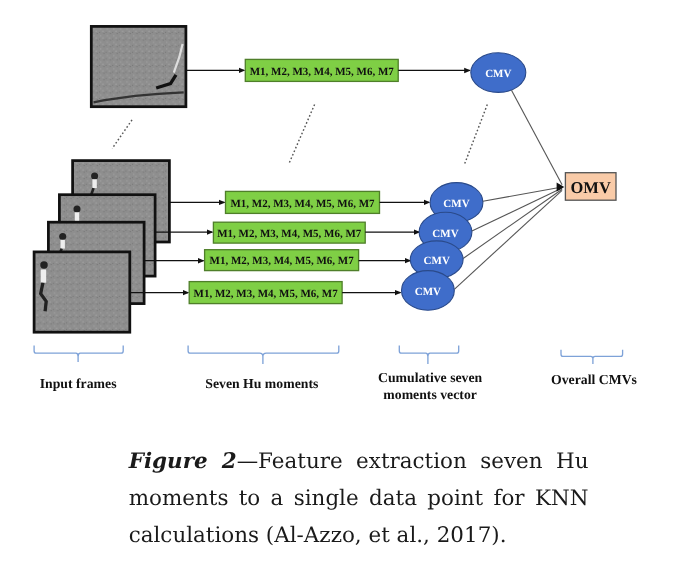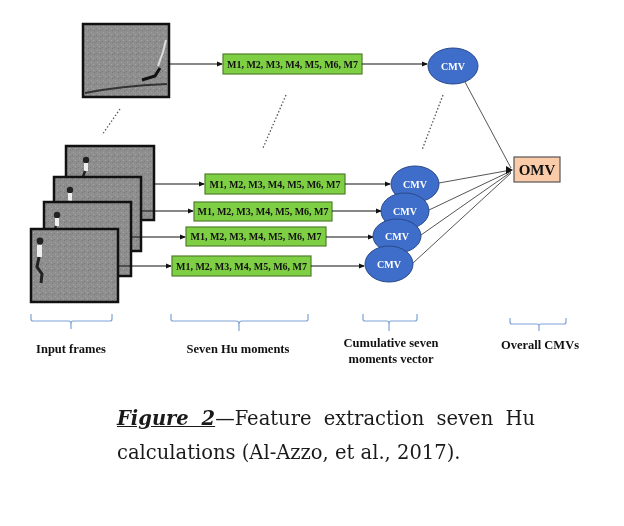--- a/index.html
+++ b/index.html
@@ -7,21 +7,21 @@
   #diagram { position: absolute; left: 0; top: 0; width: 624px; height: 380px; }
   .hu-text { font-family: "Liberation Serif", serif; font-weight: bold; font-size: 10px; fill: #111; }
   .cmv-text { font-family: "Liberation Serif", serif; font-weight: bold; font-size: 10px; fill: #ffffff; }
   .omv-text { font-family: "Liberation Serif", serif; font-weight: bold; font-size: 15px; fill: #111; }
   .lbl-text { font-family: "Liberation Serif", serif; font-weight: bold; font-size: 12.5px; fill: #111; }
   #caption {
     position: absolute; left: 117px; top: 402px; width: 418px;
     font-family: "DejaVu Serif", serif; font-size: 19.5px; line-height: 34px; color: #1a1a1a;
     text-align: justify; text-align-last: left;
   }
-  #caption .fig-label { font-style: italic; font-weight: bold; text-decoration: underline; }
+  #caption .fig-label { font-style: italic; font-weight: bold; }
   #caption .line { display: block; text-align: justify; text-align-last: justify; }
   #caption .line.last { text-align-last: left; }
 </style>
 </head>
 <body>
 
 <svg id="diagram" width="624" height="380" viewBox="0 0 624 380" xmlns="http://www.w3.org/2000/svg">
   <defs>
     <marker id="arrow" markerWidth="6" markerHeight="6" refX="5" refY="3" orient="auto" markerUnits="userSpaceOnUse">
       <path d="M0,0.5 L6,3 L0,5.5 z" fill="#111"></path>
@@ -147,14 +147,15 @@
 
   <text class="lbl-text" x="71" y="353" text-anchor="middle">Input frames</text>
   <text class="lbl-text" x="238" y="353" text-anchor="middle">Seven Hu moments</text>
   <text class="lbl-text" x="391" y="347" text-anchor="middle">Cumulative seven</text>
   <text class="lbl-text" x="391" y="363" text-anchor="middle">moments vector</text>
   <text class="lbl-text" x="540" y="349" text-anchor="middle">Overall CMVs</text>
 </svg>
 
 <div id="caption">
   <span class="line"><span class="fig-label">Figure 2</span><span>—Feature extraction seven Hu</span></span>
+  <span class="line">moments to a single data point for KNN</span>
   <span class="line last">calculations (Al-Azzo, et al., 2017).</span>
 </div>
 
 </body></html>

